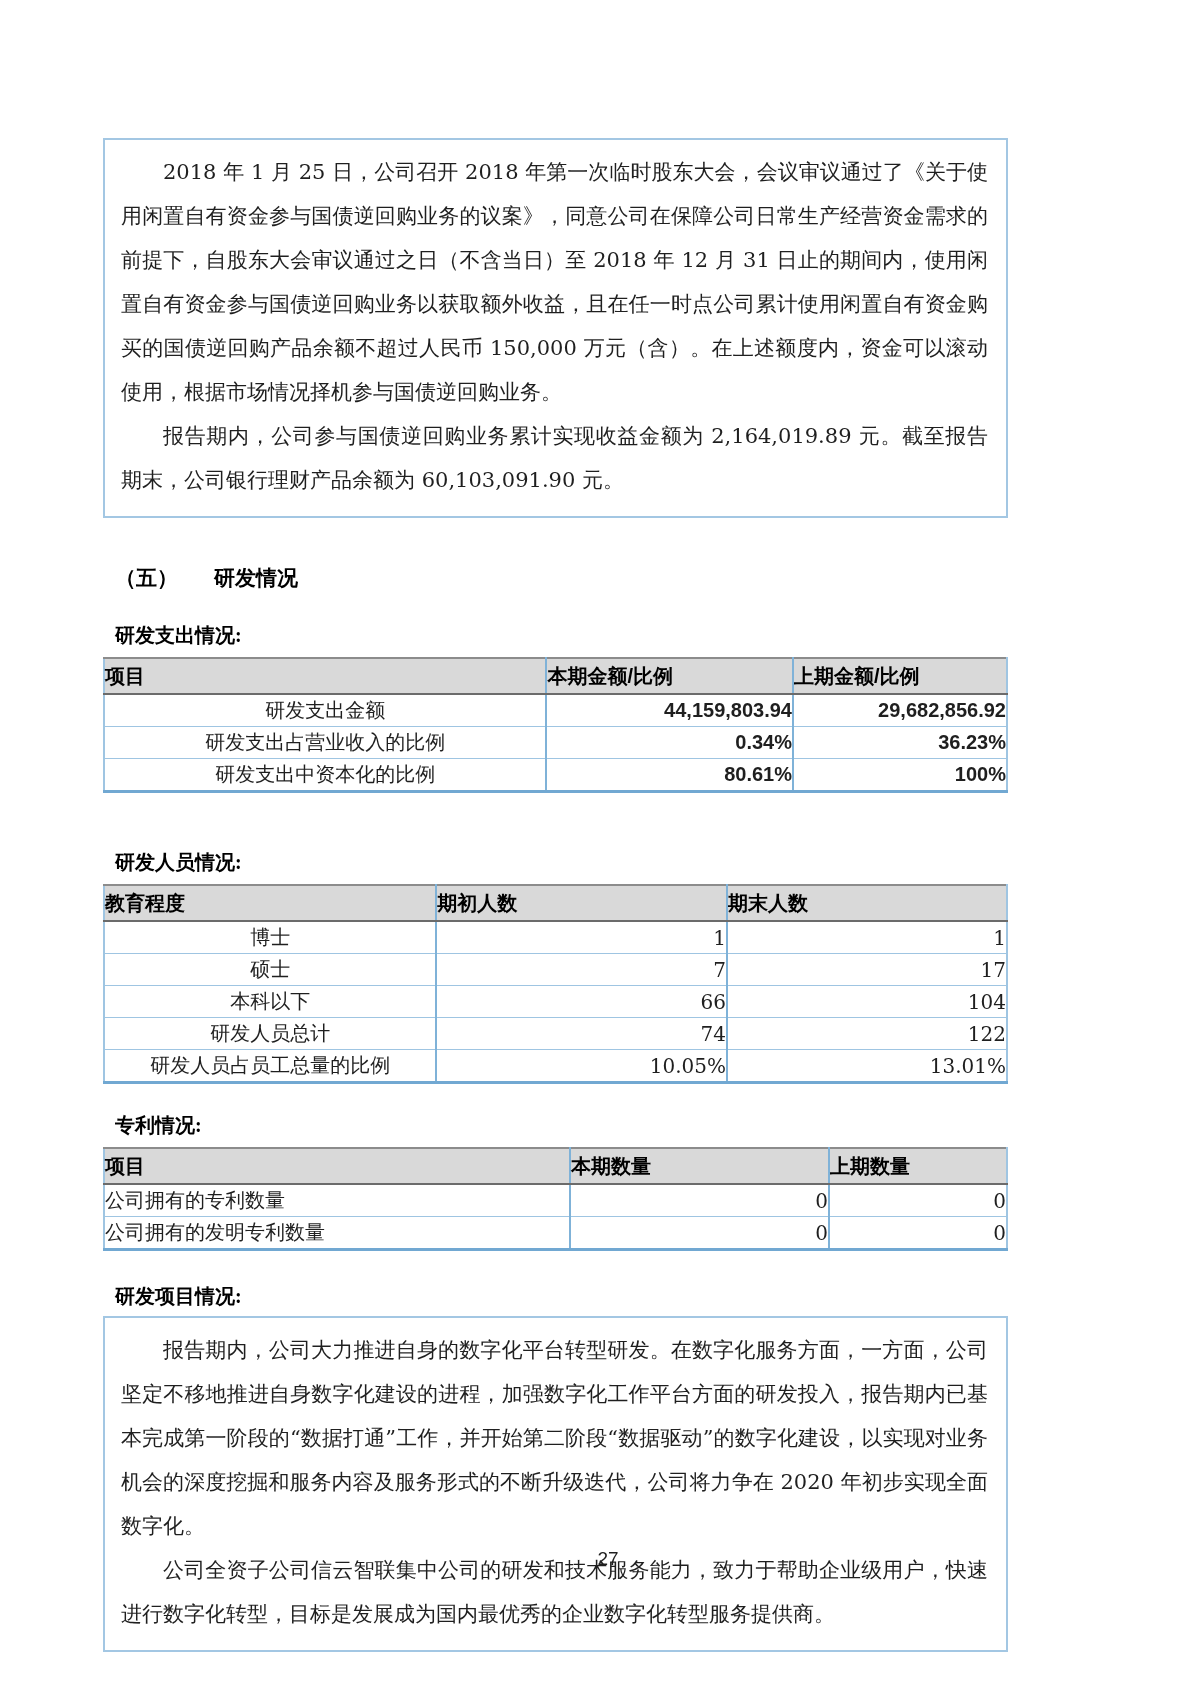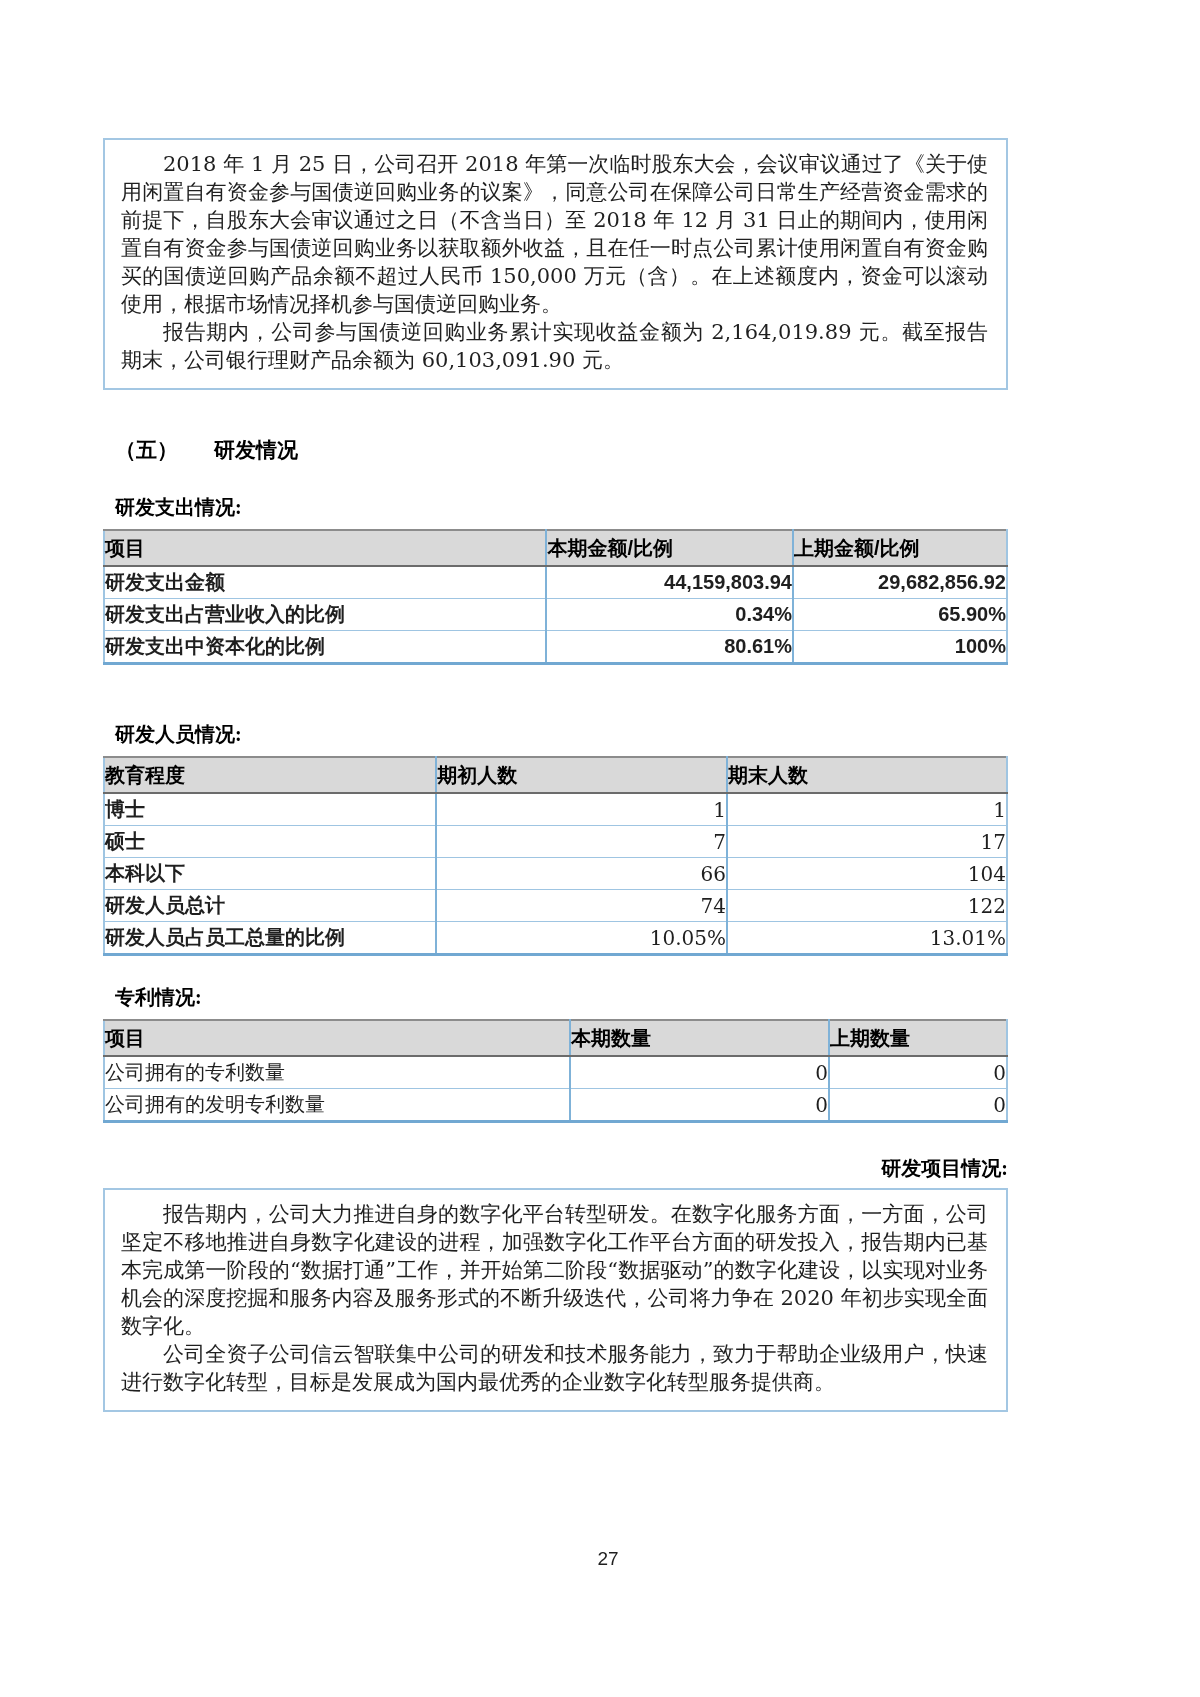--- a/index.html
+++ b/index.html
@@ -16,21 +16,21 @@
   
   .textblock{
     border:2px solid #a3c7e3;
     padding:10px 18px 14px 16px;
     box-sizing:border-box;
     width:100%;
   }
   .textblock p{
     margin:0;
     font-size:21px;
-    line-height:28px;
+    line-height:44px;
     text-align:justify;
     text-indent:2em;
   }
 
   
   .section-heading{
     margin:46px 0 0 12px;
     font-family:"Liberation Sans", sans-serif;
     font-weight:bold;
     font-size:21px;
@@ -39,21 +39,21 @@
   .section-heading .idx{margin-right:36px;}
   .sub-label{
     margin:30px 0 8px 12px;
     font-family:Liberation Serif, serif;
     font-weight:bold;
     font-size:20px;
     color:#000;
   }
   .sub-label.tight{margin-top:56px;}
   .sub-label.patent{margin-top:28px;}
-  .sub-label.project{margin-top:32px;margin-bottom:6px;text-align:right;}
+  .sub-label.project{margin-top:32px;margin-bottom:6px;}
 
   
   table.doc-table{
     width:100%;
     border-collapse:collapse;
     table-layout:fixed;
     border-top:2px solid #8c8c8c;
     border-bottom:3px solid #71a8d2;
     border-left:2px solid #9fc5e2;
     border-right:2px solid #9fc5e2;
@@ -72,21 +72,21 @@
   table.doc-table td{
     height:31px;
     font-size:20px;
     border-top:1.5px solid #9fc5e2;
     padding:0;
     background:#fff;
   }
   table.doc-table tr td:first-child{border-top-color:#9fc5e2;}
   table.doc-table th + th,
   table.doc-table td + td{border-left:2px solid #7fb2d8;}
-  td.cell-center{text-align:left;font-weight:bold;}
+  td.cell-center{text-align:center;}
   td.cell-left{text-align:left;padding-left:10px;}
   td.cell-num{text-align:right;padding-right:14px;}
   table.sansnum td.cell-num{
     font-family:"Liberation Sans", sans-serif;
     font-weight:600;
     font-size:20px;
   }
 
   .page-number{
     position:absolute;
@@ -126,21 +126,21 @@
         <th>上期金额/比例</th>
       </tr>
       <tr>
         <td class="cell-center">研发支出金额</td>
         <td class="cell-num">44,159,803.94</td>
         <td class="cell-num">29,682,856.92</td>
       </tr>
       <tr>
         <td class="cell-center">研发支出占营业收入的比例</td>
         <td class="cell-num">0.34%</td>
-        <td class="cell-num">65.90%</td>
+        <td class="cell-num">36.23%</td>
       </tr>
       <tr>
         <td class="cell-center">研发支出中资本化的比例</td>
         <td class="cell-num">80.61%</td>
         <td class="cell-num">100%</td>
       </tr>
     </tbody>
       </table>
 
     <div class="sub-label tight">研发人员情况:</div>

